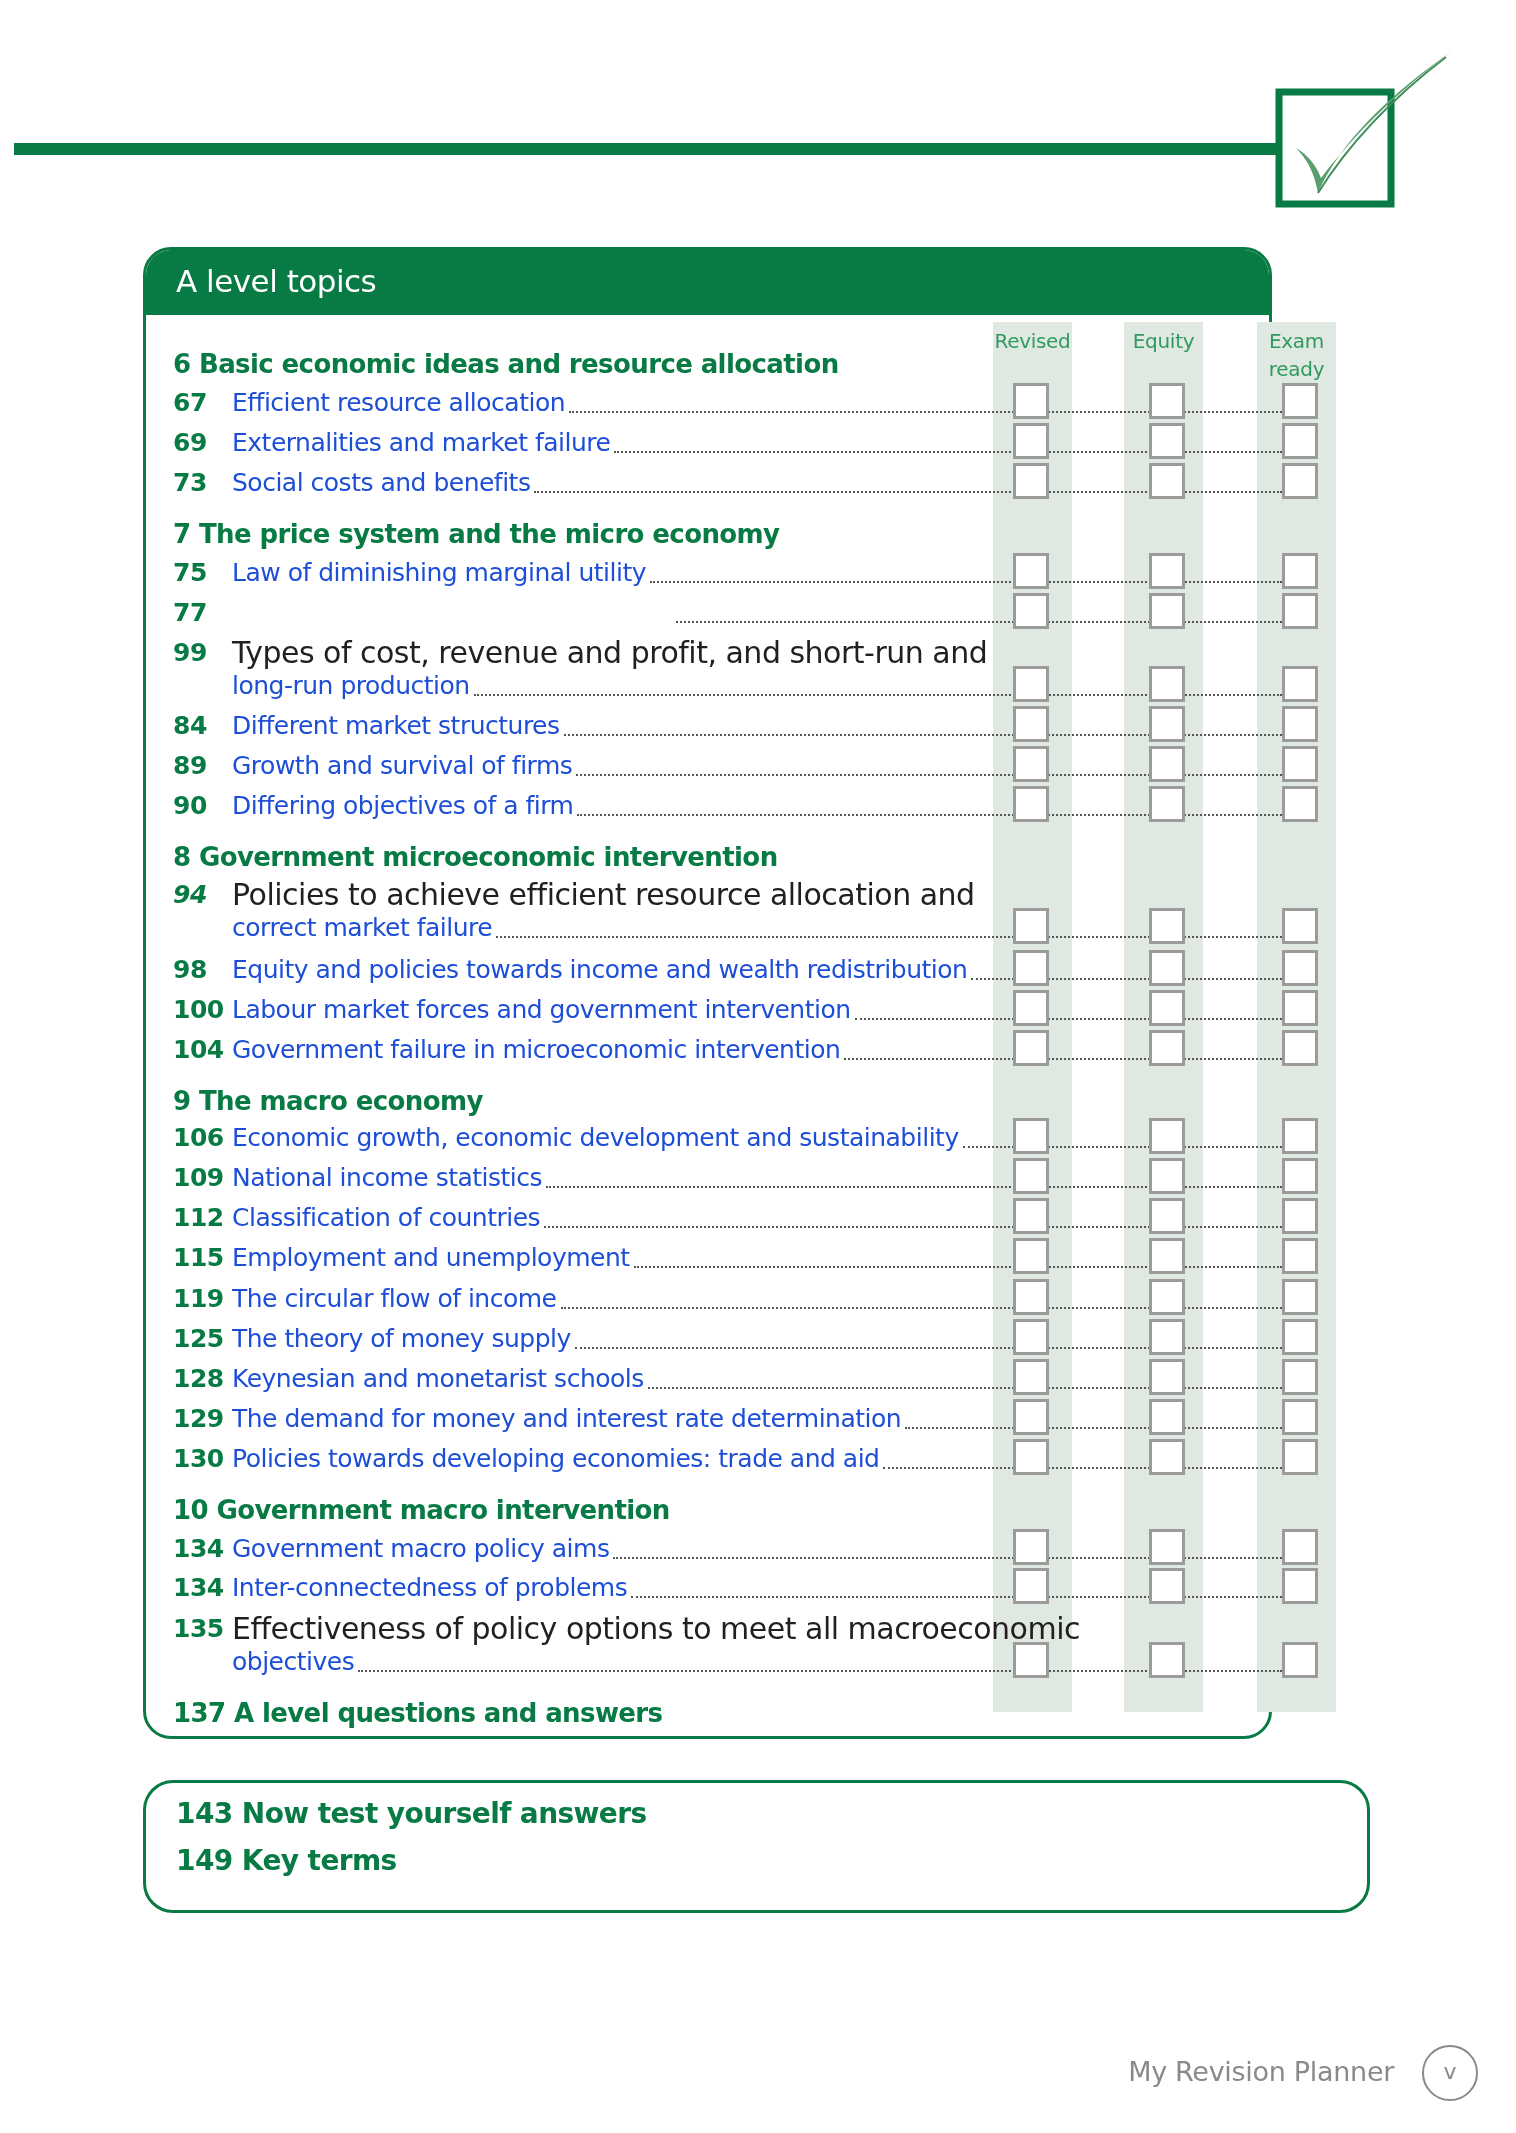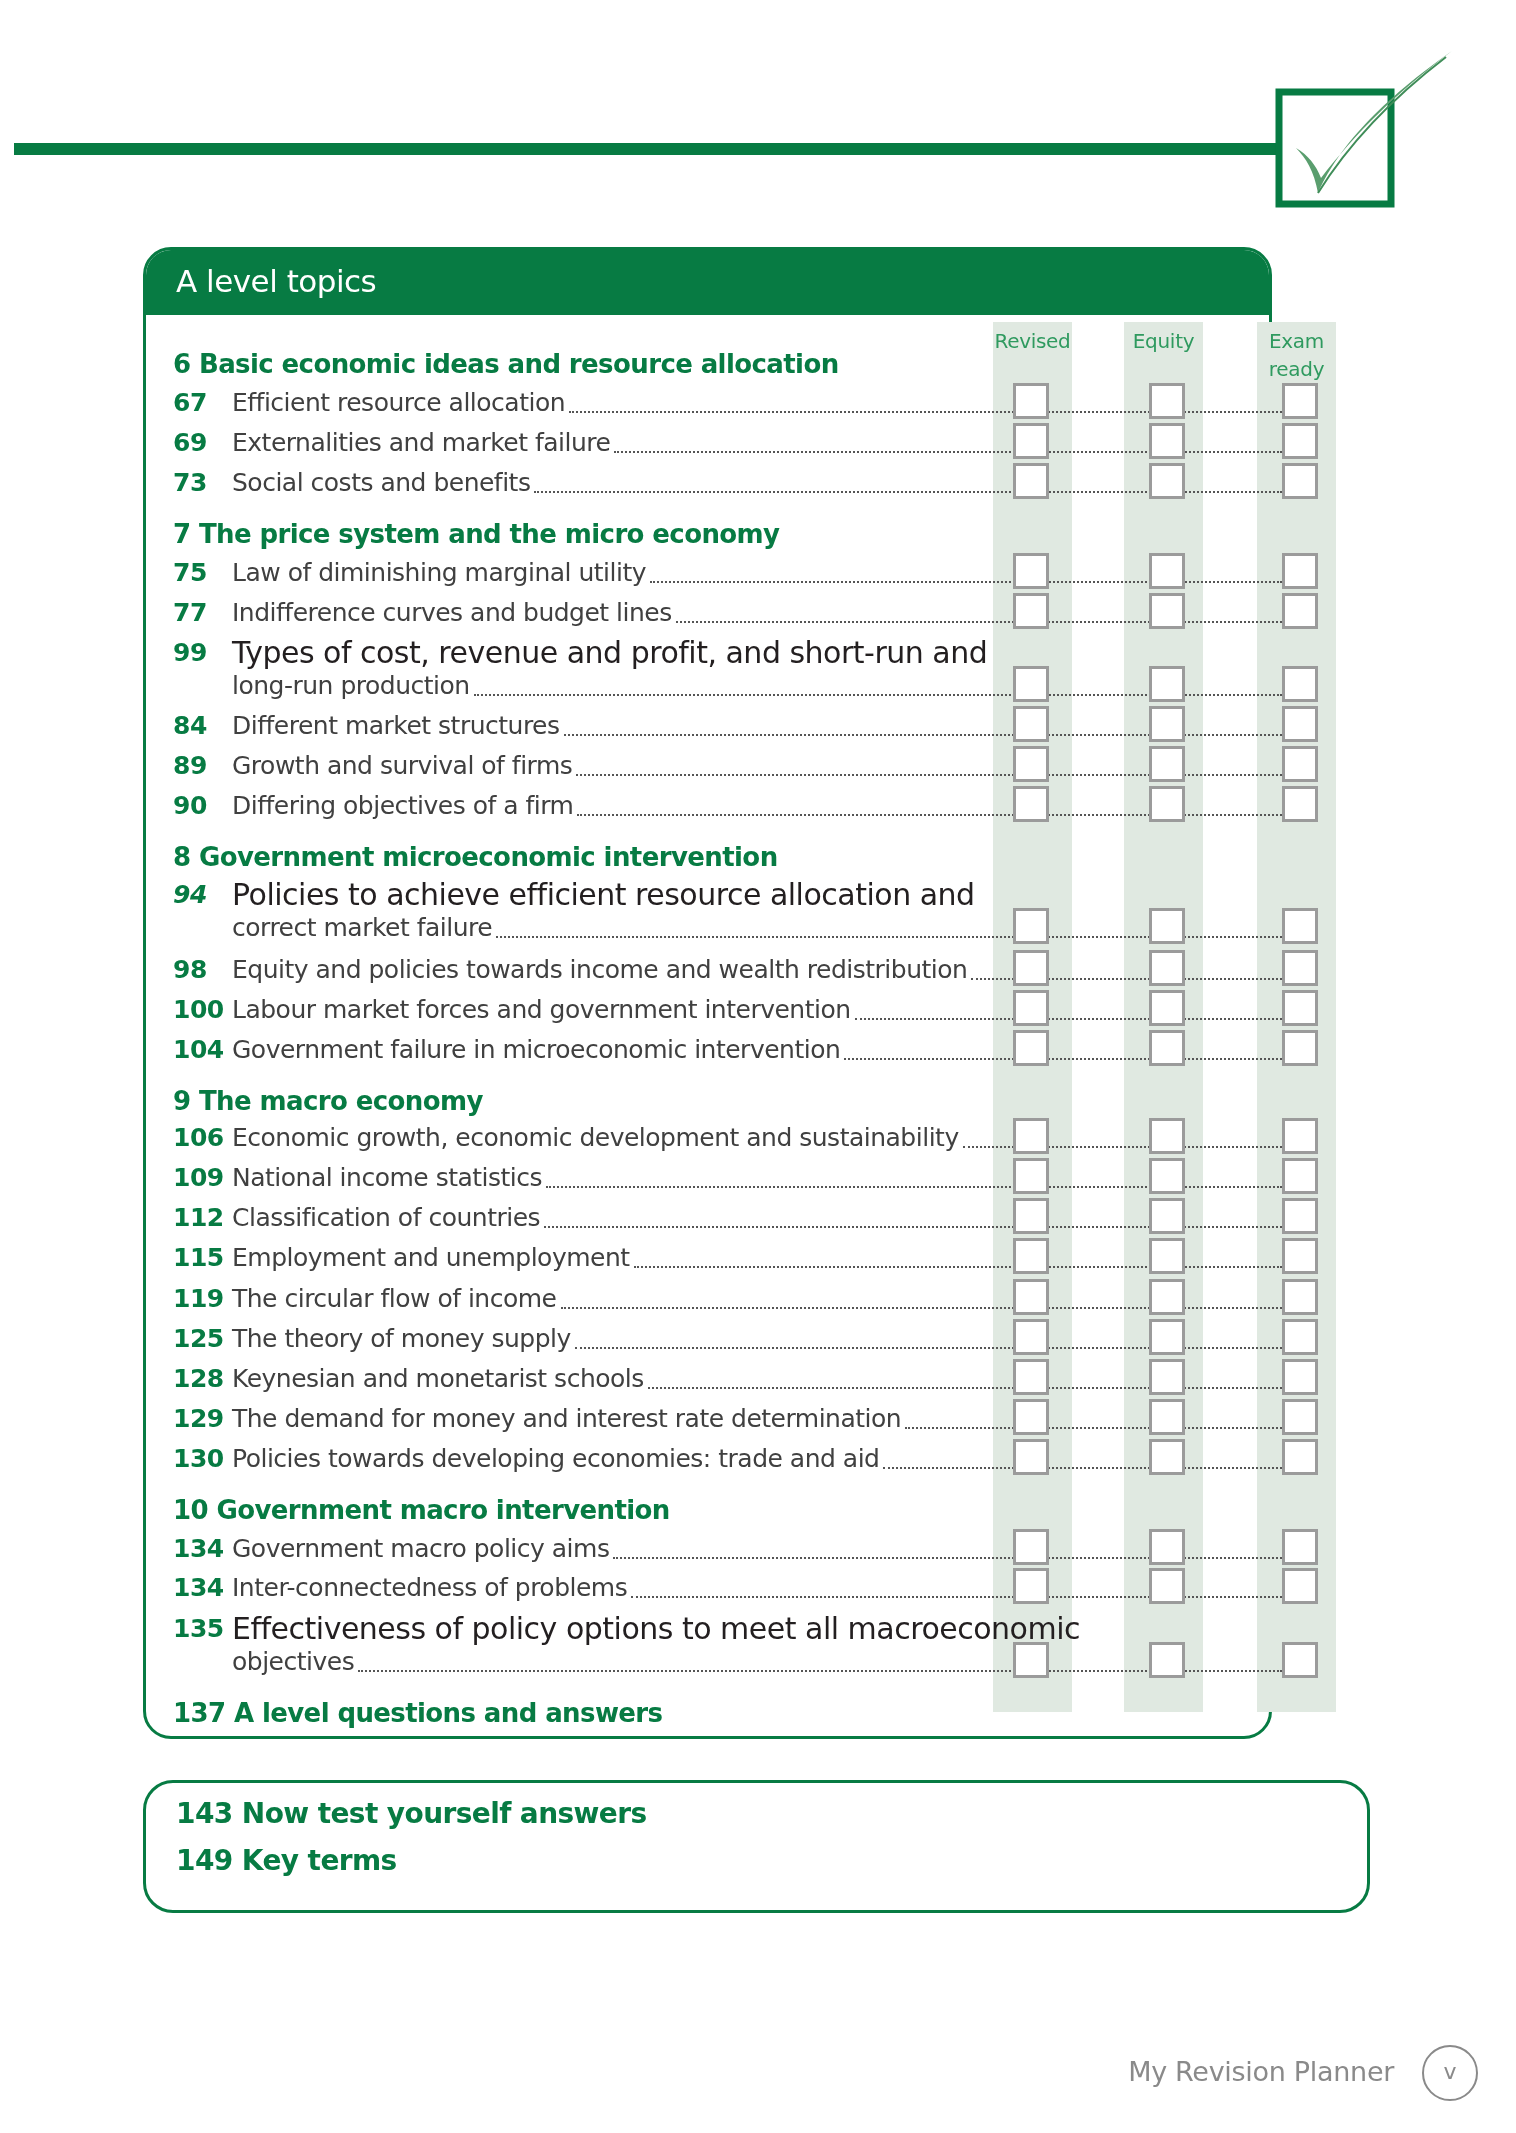--- a/index.html
+++ b/index.html
@@ -19,21 +19,21 @@
     .col-band { position: absolute; top: 322px; width: 79px; height: 1390px; background: #e0e9e1; }
     .col-head { position: absolute; width: 79px; text-align: center; color: #2f9a5f;
                 font-size: 20px; line-height: 28px; letter-spacing: -0.3px; }
 
     .section-heading { position: absolute; left: 173px; color: #077b43; font-weight: bold;
                        font-size: 26px; letter-spacing: -0.6px; white-space: nowrap; line-height: 36px; }
 
     .row { position: absolute; left: 173px; width: 1150px; height: 40px; }
     .row-num { position: absolute; left: 0; bottom: 4px; color: #077b43; font-weight: bold;
                font-size: 25px; letter-spacing: -0.5px; line-height: 30px; }
-    .row-text { position: absolute; left: 59px; bottom: 4px; color: #404040; font-size: 25px;
+    .row-text { position: absolute; left: 59px; bottom: 4px; color: #1d4ed8; font-size: 25px;
                 letter-spacing: -0.5px; line-height: 30px; white-space: nowrap; }
     .row-line1 { position: absolute; left: 59px; color: #231f20; font-size: 30px;
                  letter-spacing: -0.5px; line-height: 30px; white-space: nowrap; }
     .leader { position: absolute; bottom: 9px; height: 0; border-bottom: 2px dotted #555; right: 0; }
 
     .cb { position: absolute; width: 36px; height: 36px; box-sizing: border-box;
           border: 3px solid #9b9b9b; background: #ffffff; bottom: 3px; }
 
     .extra-box { left: 143px; top: 1780px; width: 1227px; height: 133px;
                  border: 3px solid #077b43; border-radius: 30px; box-sizing: border-box; }
@@ -109,21 +109,20 @@
     <div class="row" style="top: 552px;">
       <span class="row-num">75</span>
       <span class="row-text">Law of diminishing marginal utility</span>
       <span class="leader" style="left: 477px; right: 41px;"></span>
       <span class="cb" style="left: 840px;"></span>
       <span class="cb" style="left: 976px;"></span>
       <span class="cb" style="left: 1109px;"></span>
     </div>
     <div class="row" style="top: 592px;">
       <span class="row-num">77</span>
-      <span class="row-text">Indifference curves and budget lines</span>
       <span class="leader" style="left: 503px; right: 41px;"></span>
       <span class="cb" style="left: 840px;"></span>
       <span class="cb" style="left: 976px;"></span>
       <span class="cb" style="left: 1109px;"></span>
     </div>
     <div class="row" style="top: 665px;">
       <span class="row-num" style="bottom: 37px;">99</span>
       <span class="row-line1" style="bottom: 37px;">Types of cost, revenue and profit, and short-run and</span>
       <span class="row-text">long-run production</span>
       <span class="leader" style="left: 301px; right: 41px;"></span>

